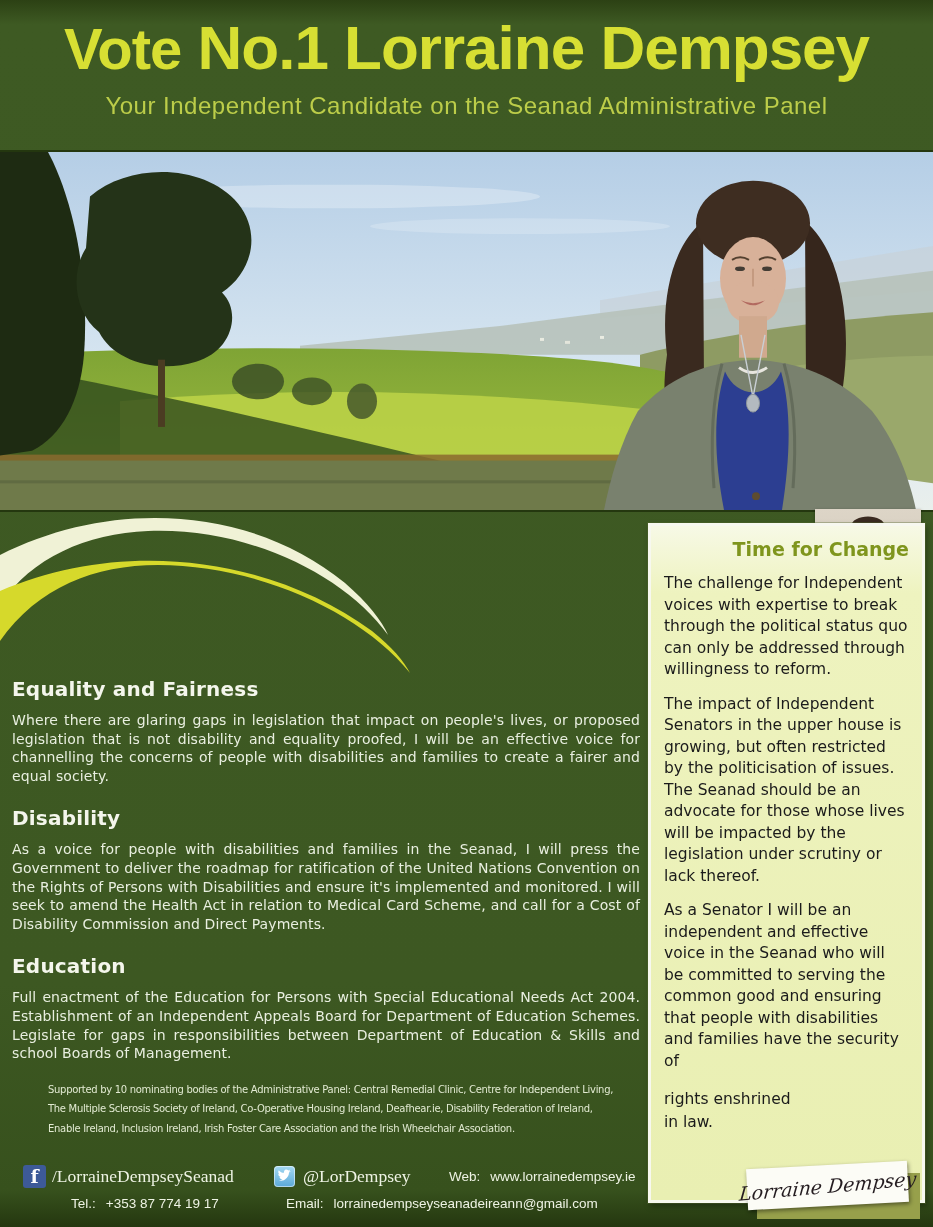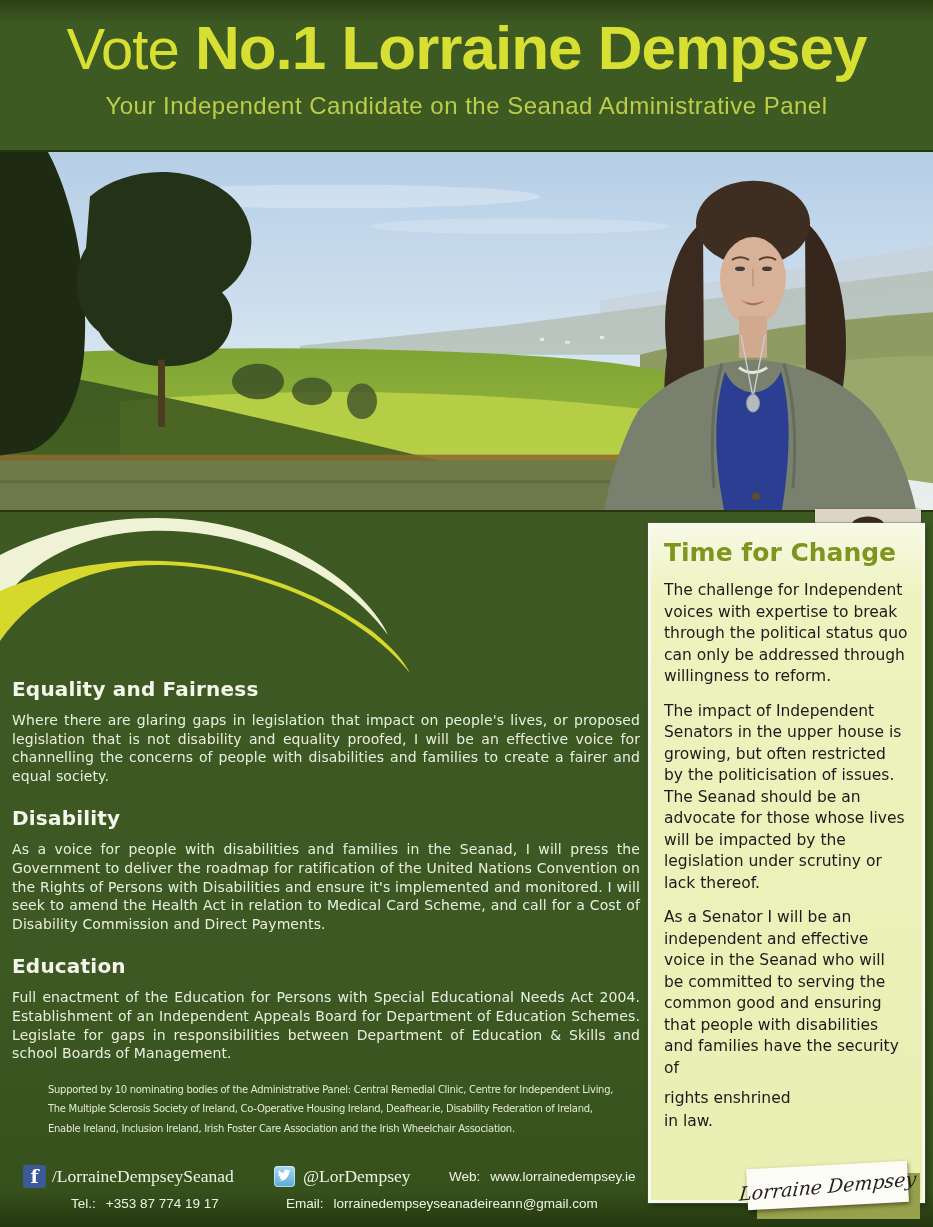--- a/index.html
+++ b/index.html
@@ -5,21 +5,21 @@
   * { margin:0; padding:0; box-sizing:border-box; }
   html,body { background:#222; }
   .page {
     position:relative; width:933px; height:1227px; overflow:hidden;
     background:linear-gradient(180deg,#2c4114 0%, #3e5a23 2%, #3d5822 80%, #37511d 97%, #24370f 100%);
     font-family:"DejaVu Sans", sans-serif;
   }
   
   .title-row { position:absolute; top:12px; left:0; width:100%; text-align:center;
     color:#d7df33; font-family:"Liberation Sans", sans-serif; white-space:nowrap; }
-  .title-regular { font-size:58px; font-weight:400; letter-spacing:-1px; }
+  .title-regular { font-size:58px; font-weight:700; letter-spacing:-1px; }
   .title-bold { font-size:62px; font-weight:700; letter-spacing:-1px; }
   .subtitle { position:absolute; top:92px; left:0; width:100%; text-align:center;
     color:#bccd49; font-size:24px; letter-spacing:.5px; font-family:"Liberation Sans", sans-serif; }
   
   .hero { position:absolute; top:150px; left:0; width:933px; height:362px;
     border-top:2px solid #24370f; border-bottom:2px solid #24370f; }
   .hero svg { display:block; width:100%; height:100%; }
   
   .swoosh { position:absolute; top:513px; left:0; width:470px; height:165px; }
   
@@ -29,23 +29,23 @@
   .section-heading { margin-top:21px; font-size:20px; font-weight:700; color:#f4f6ec; letter-spacing:.2px; }
   .section-body { margin-top:10px; font-size:14px; line-height:18.6px; color:#e9efe0;
     text-align:justify; letter-spacing:.1px; }
   .supported { margin-top:17px; margin-left:36px; color:#e2ead2; }
   .supported div { font-size:10px; letter-spacing:-.3px; line-height:19.5px; white-space:nowrap; }
   
   .sidebar { position:absolute; left:648px; top:523px; width:277px; height:680px;
     background:linear-gradient(180deg,#f7f9e6 0%, #eef3bf 10%, #e9efb2 100%);
     border:3px solid #f7f8ef; box-shadow:0 0 0 1px rgba(90,110,50,.35), 2px 3px 6px rgba(0,0,0,.35);
     padding:8px 13px; z-index:2; }
-  .sidebar-heading { margin-top:4px; text-align:left; font-size:25px; font-weight:700; color:#7f951d; }
+  .sidebar-heading { margin-top:4px; text-align:right; font-size:19px; font-weight:700; color:#7f951d; }
   .sidebar p { margin-top:13px; font-size:15.5px; line-height:21.5px; color:#1b1b1b; }
-  .closing-tail { width:128px; font-size:15.5px; line-height:23px; color:#1b1b1b; margin-top:8px; }
+  .closing-tail { width:128px; font-size:15.5px; line-height:23px; color:#1b1b1b; margin-top:16px; }
   .portrait { position:absolute; top:509px; right:12px; width:106px; height:150px;
     box-shadow:0 1px 3px rgba(0,0,0,.35); }
   .portrait svg { display:block; width:100%; height:100%; }
   
   .sig-olive { position:absolute; left:757px; top:1173px; width:163px; height:46px;
     background:#97a04b; z-index:3; }
   .sig-box { position:absolute; left:747px; top:1165px; width:161px; height:41px;
     background:#fcfcf6; transform:rotate(-3deg); z-index:4;
     box-shadow:1px 2px 4px rgba(0,0,0,.45); display:flex; align-items:center; justify-content:center; }
   .sig-text { font-family:"DejaVu Serif", serif; font-style:italic; font-size:19px;

